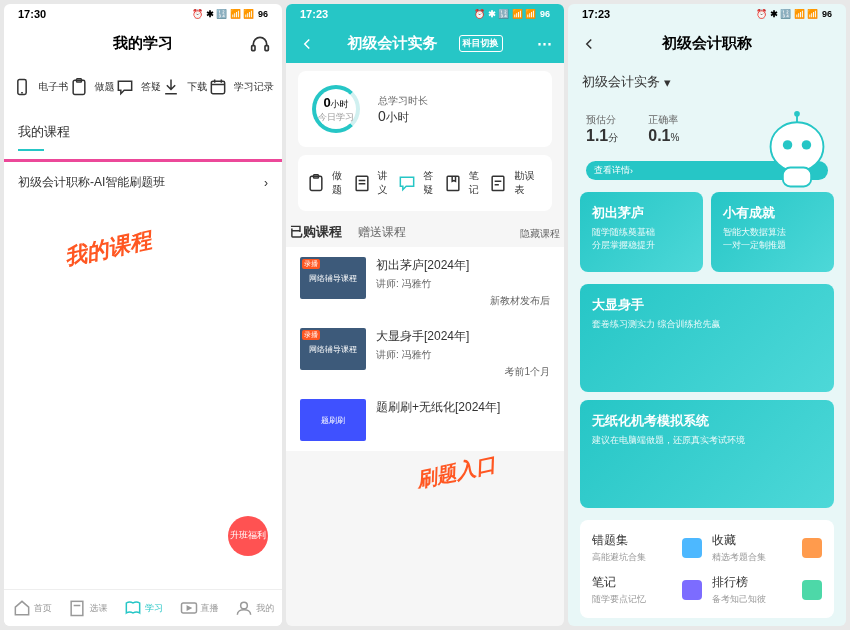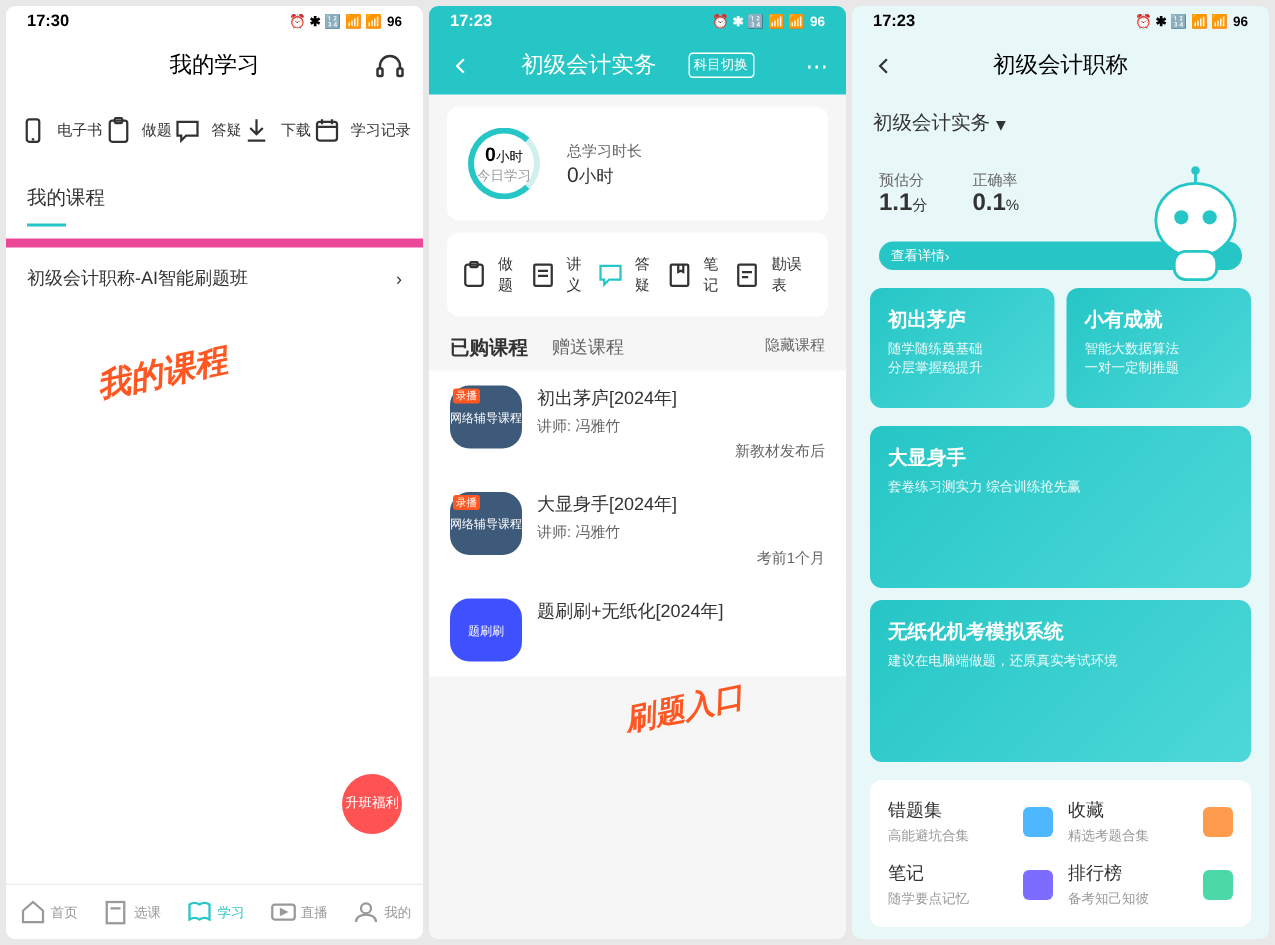--- a/index.html
+++ b/index.html
@@ -1,49 +1,49 @@
 <!DOCTYPE html>
 <html><head>
 <meta charset="utf-8">
 <style>
 *{box-sizing:border-box;margin:0;padding:0;font-family:-apple-system,BlinkMacSystemFont,"PingFang SC","Microsoft YaHei",sans-serif}
 body{background:#e8e8e8;display:flex;gap:4px;padding:4px;width:850px;height:630px}
 .phone{background:#fff;flex:1;height:622px;border-radius:6px;overflow:hidden;position:relative;display:flex;flex-direction:column}
 .status-bar{display:flex;justify-content:space-between;align-items:center;padding:4px 14px;font-size:11px;font-weight:700}
 .status-bar.teal{background:#26c6c6;color:#fff}
 .status-right{display:flex;gap:3px;align-items:center;font-size:9px}
-.header{display:flex;align-items:center;justify-content:center;padding:10px;position:relative;font-size:15px;font-weight:400}
+.header{display:flex;align-items:center;justify-content:center;padding:10px;position:relative;font-size:15px;font-weight:700}
 .header.teal{background:#26c6c6;color:#fff}
 .header-left,.header-right{position:absolute;display:flex;align-items:center}
 .header-left{left:12px}
 .header-right{right:12px}
 .badge-switch{border:1px solid #fff;border-radius:3px;font-size:9px;padding:1px 3px;margin-left:21px}
 .icon-row{display:flex;justify-content:space-around;padding:14px 8px;background:#fff}
 .icon-item{display:flex;flex-direction:row;align-items:center;gap:6px;font-size:10px;color:#333}
 .icon-box{width:20px;height:20px;display:flex;align-items:center;justify-content:center}
 .section-title{padding:12px 14px 8px;font-size:13px;font-weight:500;color:#333}
 .underline{width:26px;height:2px;background:#26c6c6;margin-left:14px;margin-bottom:8px}
-.list-item{padding:12px 14px;font-size:12px;color:#333;border-top:6px solid #ec4899;display:flex;justify-content:space-between;align-items:center}
+.list-item{padding:12px 14px;font-size:12px;color:#333;border-top:3px solid #ec4899;display:flex;justify-content:space-between;align-items:center}
 .stamp{position:absolute;color:#ff5722;font-weight:bold;transform:rotate(-12deg);font-size:22px;font-style:italic}
 .fab{position:absolute;right:14px;bottom:70px;width:40px;height:40px;background:#ff5252;border-radius:50%;color:#fff;display:flex;align-items:center;justify-content:center;font-size:9px;line-height:1.1;text-align:center}
 .bottom-nav{display:flex;justify-content:space-around;padding:8px 0;border-top:1px solid #eee;background:#fff;margin-top:auto}
 .nav-item{display:flex;flex-direction:row;align-items:center;gap:2px;font-size:9px;color:#999}
 .nav-item.active{color:#26c6c6}
 .stats-card{background:#fff;margin:8px 12px;border-radius:8px;padding:14px;display:flex;align-items:center;gap:18px}
 .ring{width:48px;height:48px;border-radius:50%;border:4px solid #26c6c6;border-right-color:#d0f0f0;display:flex;flex-direction:column;align-items:center;justify-content:center;font-size:9px}
 .ring .big{font-size:13px;font-weight:600}
 .stats-text{font-size:10px;color:#666}
 .stats-val{font-size:14px;font-weight:500;color:#333}
 .phone2{background:#f6f6f6}
 .icon-row2{background:#fff;margin:0 12px;border-radius:8px}
-.tabs{display:flex;gap:16px;padding:12px 14px 6px;font-size:12px;color:#666;align-items:flex-start}
+.tabs{display:flex;gap:16px;padding:12px 4px 6px;font-size:12px;color:#666;align-items:flex-end}
 .tabs .active{color:#333;font-weight:600;font-size:13px}
 .tabs .right{margin-left:auto;font-size:10px}
 .course-item{display:flex;gap:10px;padding:10px 14px;background:#fff}
-.course-thumb{width:48px;height:42px;background:#3d5a7a;border-radius:13px;display:flex;flex-direction:column;align-items:center;justify-content:center;color:#fff;font-size:8px;position:relative}
+.course-thumb{width:66px;height:42px;background:#3d5a7a;border-radius:2px;display:flex;flex-direction:column;align-items:center;justify-content:center;color:#fff;font-size:8px;position:relative}
 .course-thumb .tag{position:absolute;top:2px;left:2px;background:#ff5722;font-size:7px;padding:0 2px;border-radius:2px}
 .course-thumb.blue{background:#3f51ff}
 .course-info{flex:1;font-size:10px;color:#666}
 .course-title{font-size:12px;color:#333;margin-bottom:3px}
 .course-meta{display:flex;justify-content:space-between;margin-top:3px}
 .phone3{background:#e8f7f7}
 .score-row{display:flex;gap:30px;padding:12px 18px;font-size:10px;color:#666}
 .score-val{font-size:16px;font-weight:600;color:#333}
 .score-val small{font-size:10px;font-weight:400}
 .robot{position:absolute;right:10px;top:105px;width:78px;height:85px}

